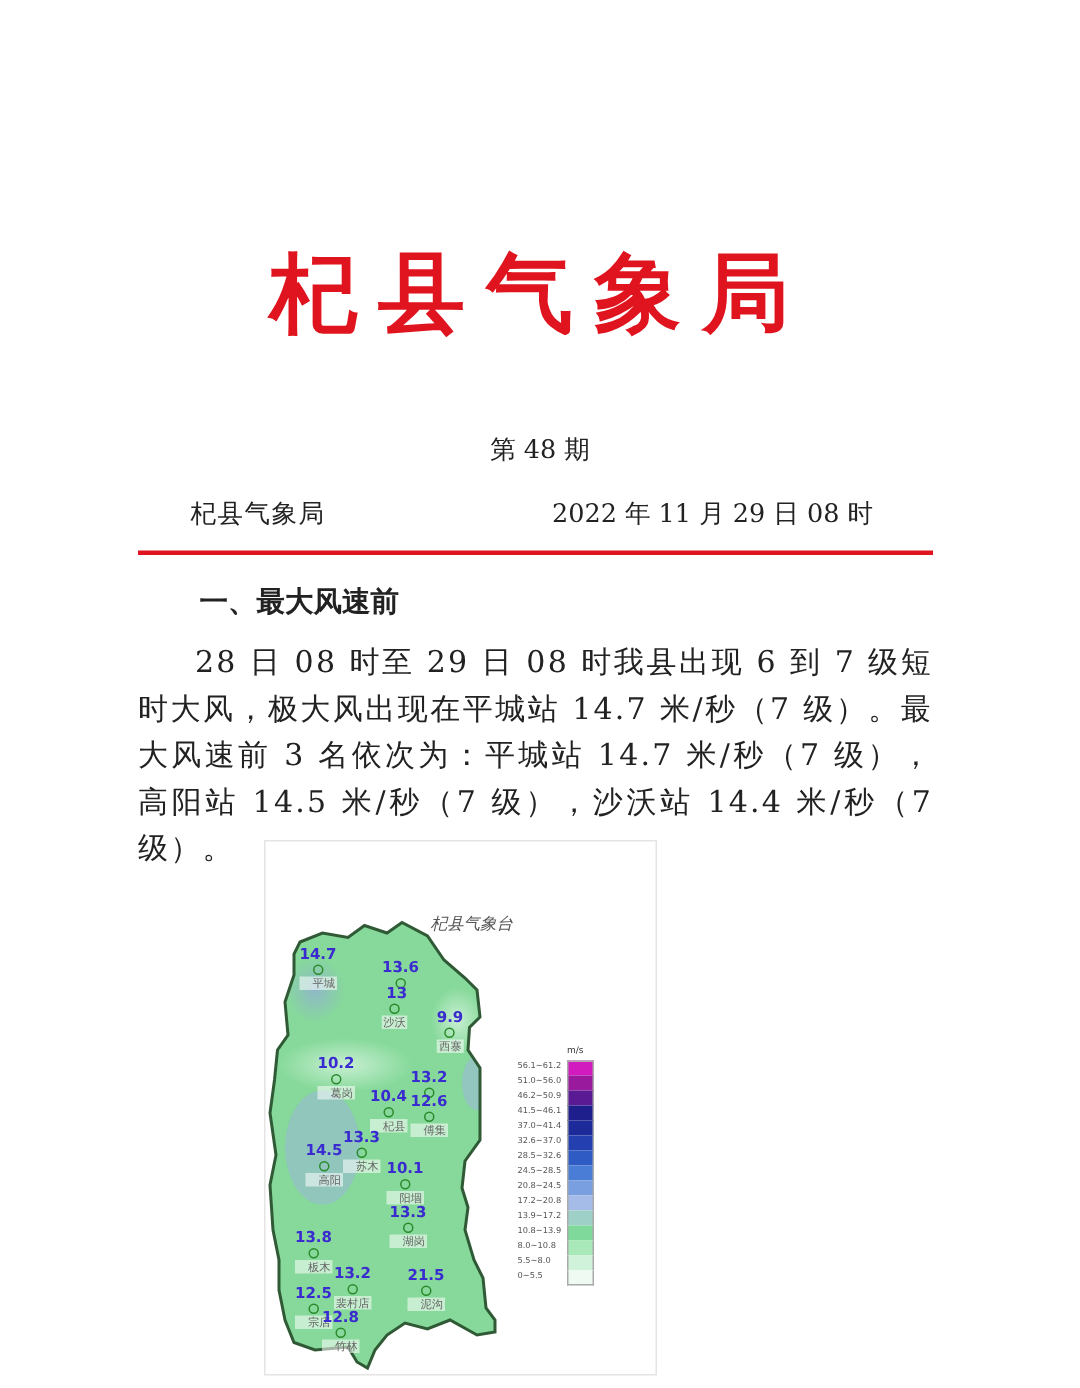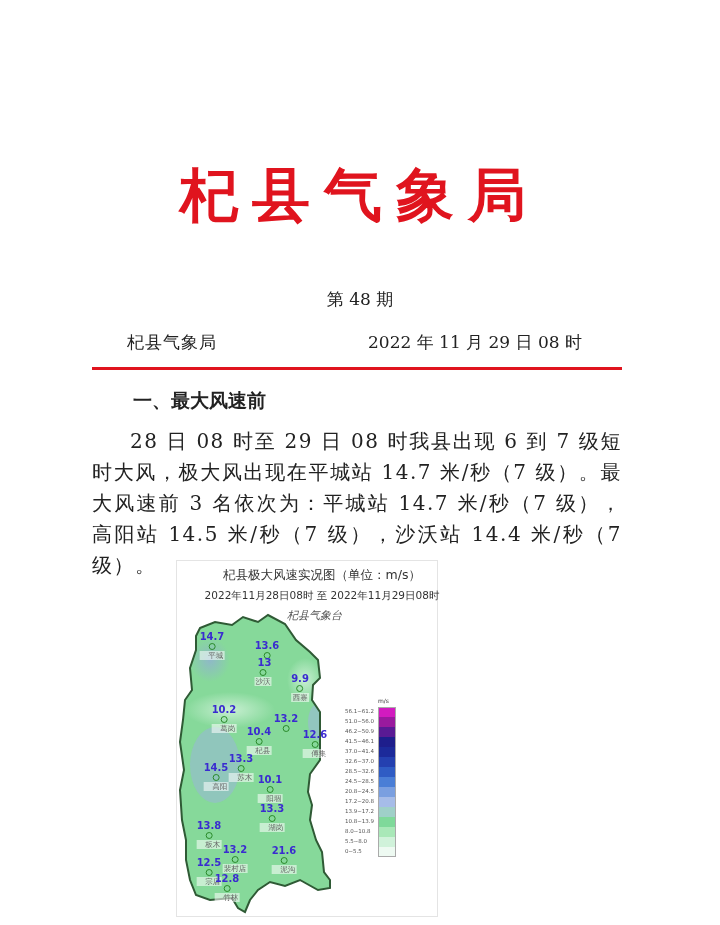--- a/index.html
+++ b/index.html
@@ -37,22 +37,20 @@
 <div class="org">杞县气象局</div>
 <div class="date">2022 年 11 月 29 日 08 时</div>
 <div class="redline"></div>
 
 <div class="section-title">一、最大风速前</div>
 <div class="para">
   <p>28 日 08 时至 29 日 08 时我县出现 6 到 7 级短时大风，极大风出现在平城站 14.7 米/秒（7 级）。最大风速前 3 名依次为：平城站 14.7 米/秒（7 级），高阳站 14.5 米/秒（7 级），沙沃站 14.4 米/秒（7 级）。</p>
 </div>
 
 <div class="fig">
-  <div class="fig-title">杞县极大风速实况图（单位：m/s）</div>
-  <div class="fig-sub">2022年11月28日08时  至  2022年11月29日08时</div>
   <div class="fig-org">杞县气象台</div>
 </div>
 
 <svg class="map" width="720" height="925" style="position:absolute;top:0;left:0;">
   <defs>
     <clipPath id="countyClip">
       <path d="M200,628 L215,622 L232,625 L243,617 L258,622 L268,615 L285,624 L296,640 L310,652 L318,660 L320,678 L313,685 L312,700 L320,712 L320,760 L310,774 L308,792 L312,805 L310,820 L316,840 L322,852 L324,872 L330,880 L330,888 L318,890 L300,880 L285,886 L270,882 L258,890 L250,900 L245,912 L238,908 L232,898 L210,900 L196,895 L190,880 L186,860 L186,840 L182,820 L180,790 L184,770 L180,742 L183,720 L185,700 L192,690 L190,668 L196,650 L196,636 Z"></path>
     </clipPath>
     <radialGradient id="blueBlob1" cx="50%" cy="50%" r="50%">
       <stop offset="0%" stop-color="#8fb8c8"></stop>
@@ -101,21 +99,21 @@
     </div>
     <div class="station" style="left: 286px; top: 713px;">
       <span class="val">13.2</span>
       <span class="dot"></span>
     </div>
     <div class="station" style="left: 259px; top: 726px;">
       <span class="val">10.4</span>
       <span class="dot"></span>
       <span class="name">杞县</span>
     </div>
-    <div class="station" style="left: 286px; top: 729px; margin-left: 29px;">
+    <div class="station" style="left: 286px; top: 729px;">
       <span class="val">12.6</span>
       <span class="dot"></span>
       <span class="name">傅集</span>
     </div>
     <div class="station" style="left: 241px; top: 753px;">
       <span class="val">13.3</span>
       <span class="dot"></span>
       <span class="name">苏木</span>
     </div>
     <div class="station" style="left: 216px; top: 762px;">
@@ -137,21 +135,21 @@
       <span class="val">13.8</span>
       <span class="dot"></span>
       <span class="name">板木</span>
     </div>
     <div class="station" style="left: 235px; top: 844px;">
       <span class="val">13.2</span>
       <span class="dot"></span>
       <span class="name">裴村店</span>
     </div>
     <div class="station" style="left: 284px; top: 845px;">
-      <span class="val">21.6</span>
+      <span class="val">21.5</span>
       <span class="dot"></span>
       <span class="name">泥沟</span>
     </div>
     <div class="station" style="left: 209px; top: 857px;">
       <span class="val">12.5</span>
       <span class="dot"></span>
       <span class="name">宗店</span>
     </div>
     <div class="station" style="left: 227px; top: 873px;">
       <span class="val">12.8</span>

